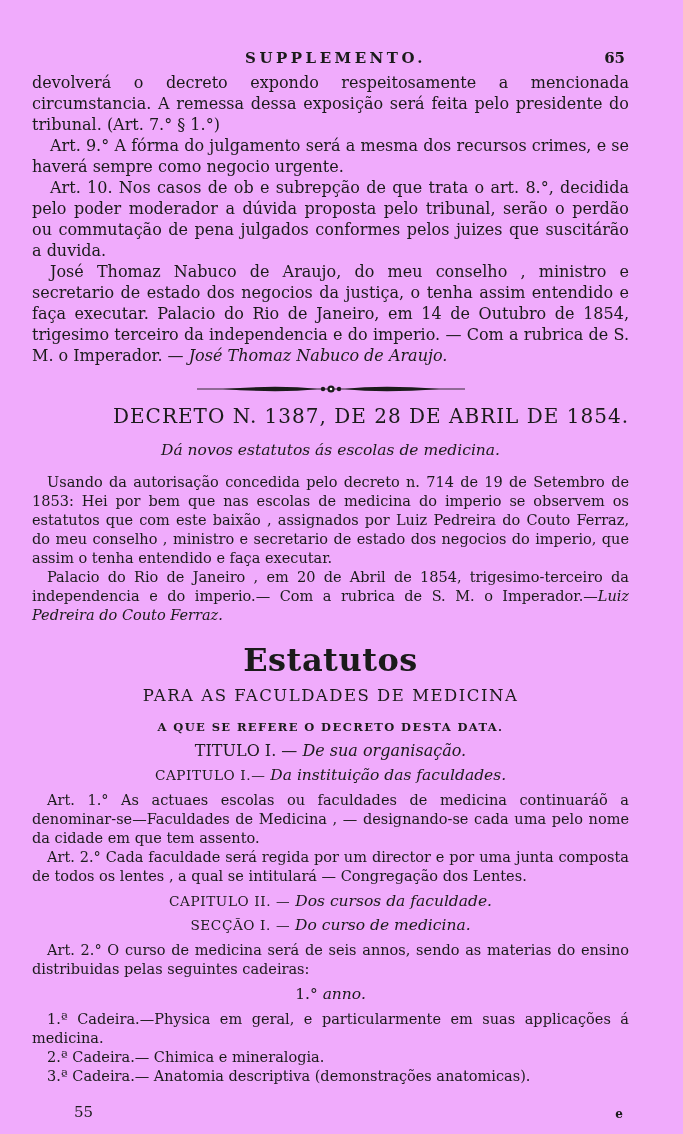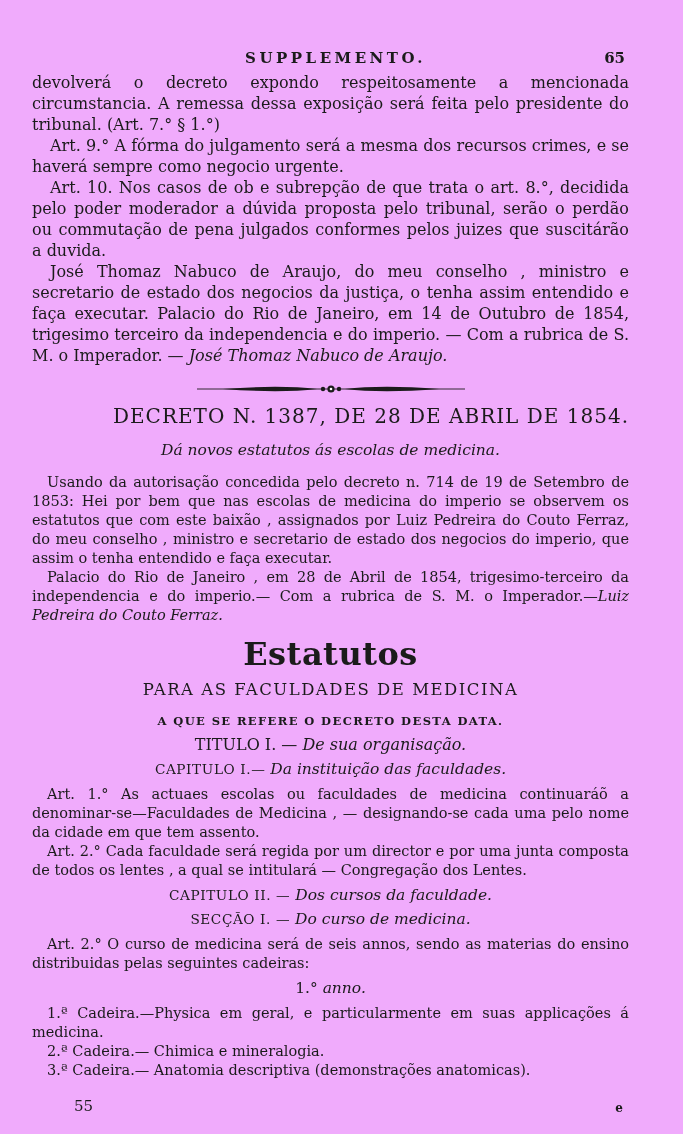--- a/index.html
+++ b/index.html
@@ -56,21 +56,21 @@
     font-size: 20px;
     letter-spacing: 1px;
     margin-top: 12px;
     white-space: nowrap;
   }
   .c-italic { text-align: center; font-size: 15.5px; margin-top: 13px; }
   .h-estatutos {
     text-align: center;
     font-size: 32px;
     font-weight: 700;
-    margin-top: 10px;
+    margin-top: 16px;
     letter-spacing: 0.5px;
   }
   .h-faculdades {
     text-align: center;
     font-size: 16.5px;
     letter-spacing: 1.5px;
     margin-top: 7px;
   }
   .c-ref {
     text-align: center;
@@ -113,21 +113,21 @@
     <path d="M244 6 Q187 1.6 150 6 Q187 10.4 244 6 Z" fill="currentColor"></path>
     <circle cx="128" cy="6" r="2.2" fill="currentColor"></circle>
     <circle cx="136" cy="6" r="3.6" fill="currentColor"></circle>
     <circle cx="136" cy="6" r="1.3" fill="#fcfcfa"></circle>
     <circle cx="144" cy="6" r="2.2" fill="currentColor"></circle>
   </svg>
 </div>
         <div class="blk h-decree"><span>DECRETO N. 1387, DE 28 DE ABRIL DE 1854.</span></div>
         <div class="blk c-italic"><span class="it">Dá novos estatutos ás escolas de medicina.</span></div>
         <div class="blk p-sm ind-sm mt14"><span>Usando da autorisação concedida pelo decreto n. 714 de 19 de Setembro de 1853: Hei por bem que nas escolas de medicina do imperio se observem os estatutos que com este baixão , assignados por Luiz Pedreira do Couto Ferraz, do meu conselho , ministro e secretario de estado dos negocios do imperio, que assim o tenha entendido e faça executar.</span></div>
-        <div class="blk p-sm ind-sm"><span>Palacio do Rio de Janeiro , em 28 de Abril de 1854, trigesimo-terceiro da independencia e do imperio.— Com a rubrica de S. M. o Imperador.—</span><span class="it">Luiz Pedreira do Couto Ferraz.</span></div>
+        <div class="blk p-sm ind-sm"><span>Palacio do Rio de Janeiro , em 20 de Abril de 1854, trigesimo-terceiro da independencia e do imperio.— Com a rubrica de S. M. o Imperador.—</span><span class="it">Luiz Pedreira do Couto Ferraz.</span></div>
         <div class="blk h-estatutos"><span>Estatutos</span></div>
         <div class="blk h-faculdades"><span>PARA AS FACULDADES DE MEDICINA</span></div>
         <div class="blk c-ref"><span>A QUE SE REFERE O DECRETO DESTA DATA.</span></div>
         <div class="blk c-line lg"><span>TITULO I. — </span><span class="it">De sua organisação.</span></div>
         <div class="blk c-line"><span class="sc">CAPITULO I.— </span><span class="it">Da instituição das faculdades.</span></div>
         <div class="blk p-sm ind-sm"><span>Art. 1.° As actuaes escolas ou faculdades de medicina continuaráõ a denominar-se—Faculdades de Medicina , — designando-se cada uma pelo nome da cidade em que tem assento.</span></div>
         <div class="blk p-sm ind-sm"><span>Art. 2.° Cada faculdade será regida por um director e por uma junta composta de todos os lentes , a qual se intitulará — Congregação dos Lentes.</span></div>
         <div class="blk c-line"><span class="sc">CAPITULO II. — </span><span class="it">Dos cursos da faculdade.</span></div>
         <div class="blk c-line"><span class="sc">SECÇÃO I. — </span><span class="it">Do curso de medicina.</span></div>
         <div class="blk p-sm ind-sm"><span>Art. 2.° O curso de medicina será de seis annos, sendo as materias do ensino distribuidas pelas seguintes cadeiras:</span></div>

